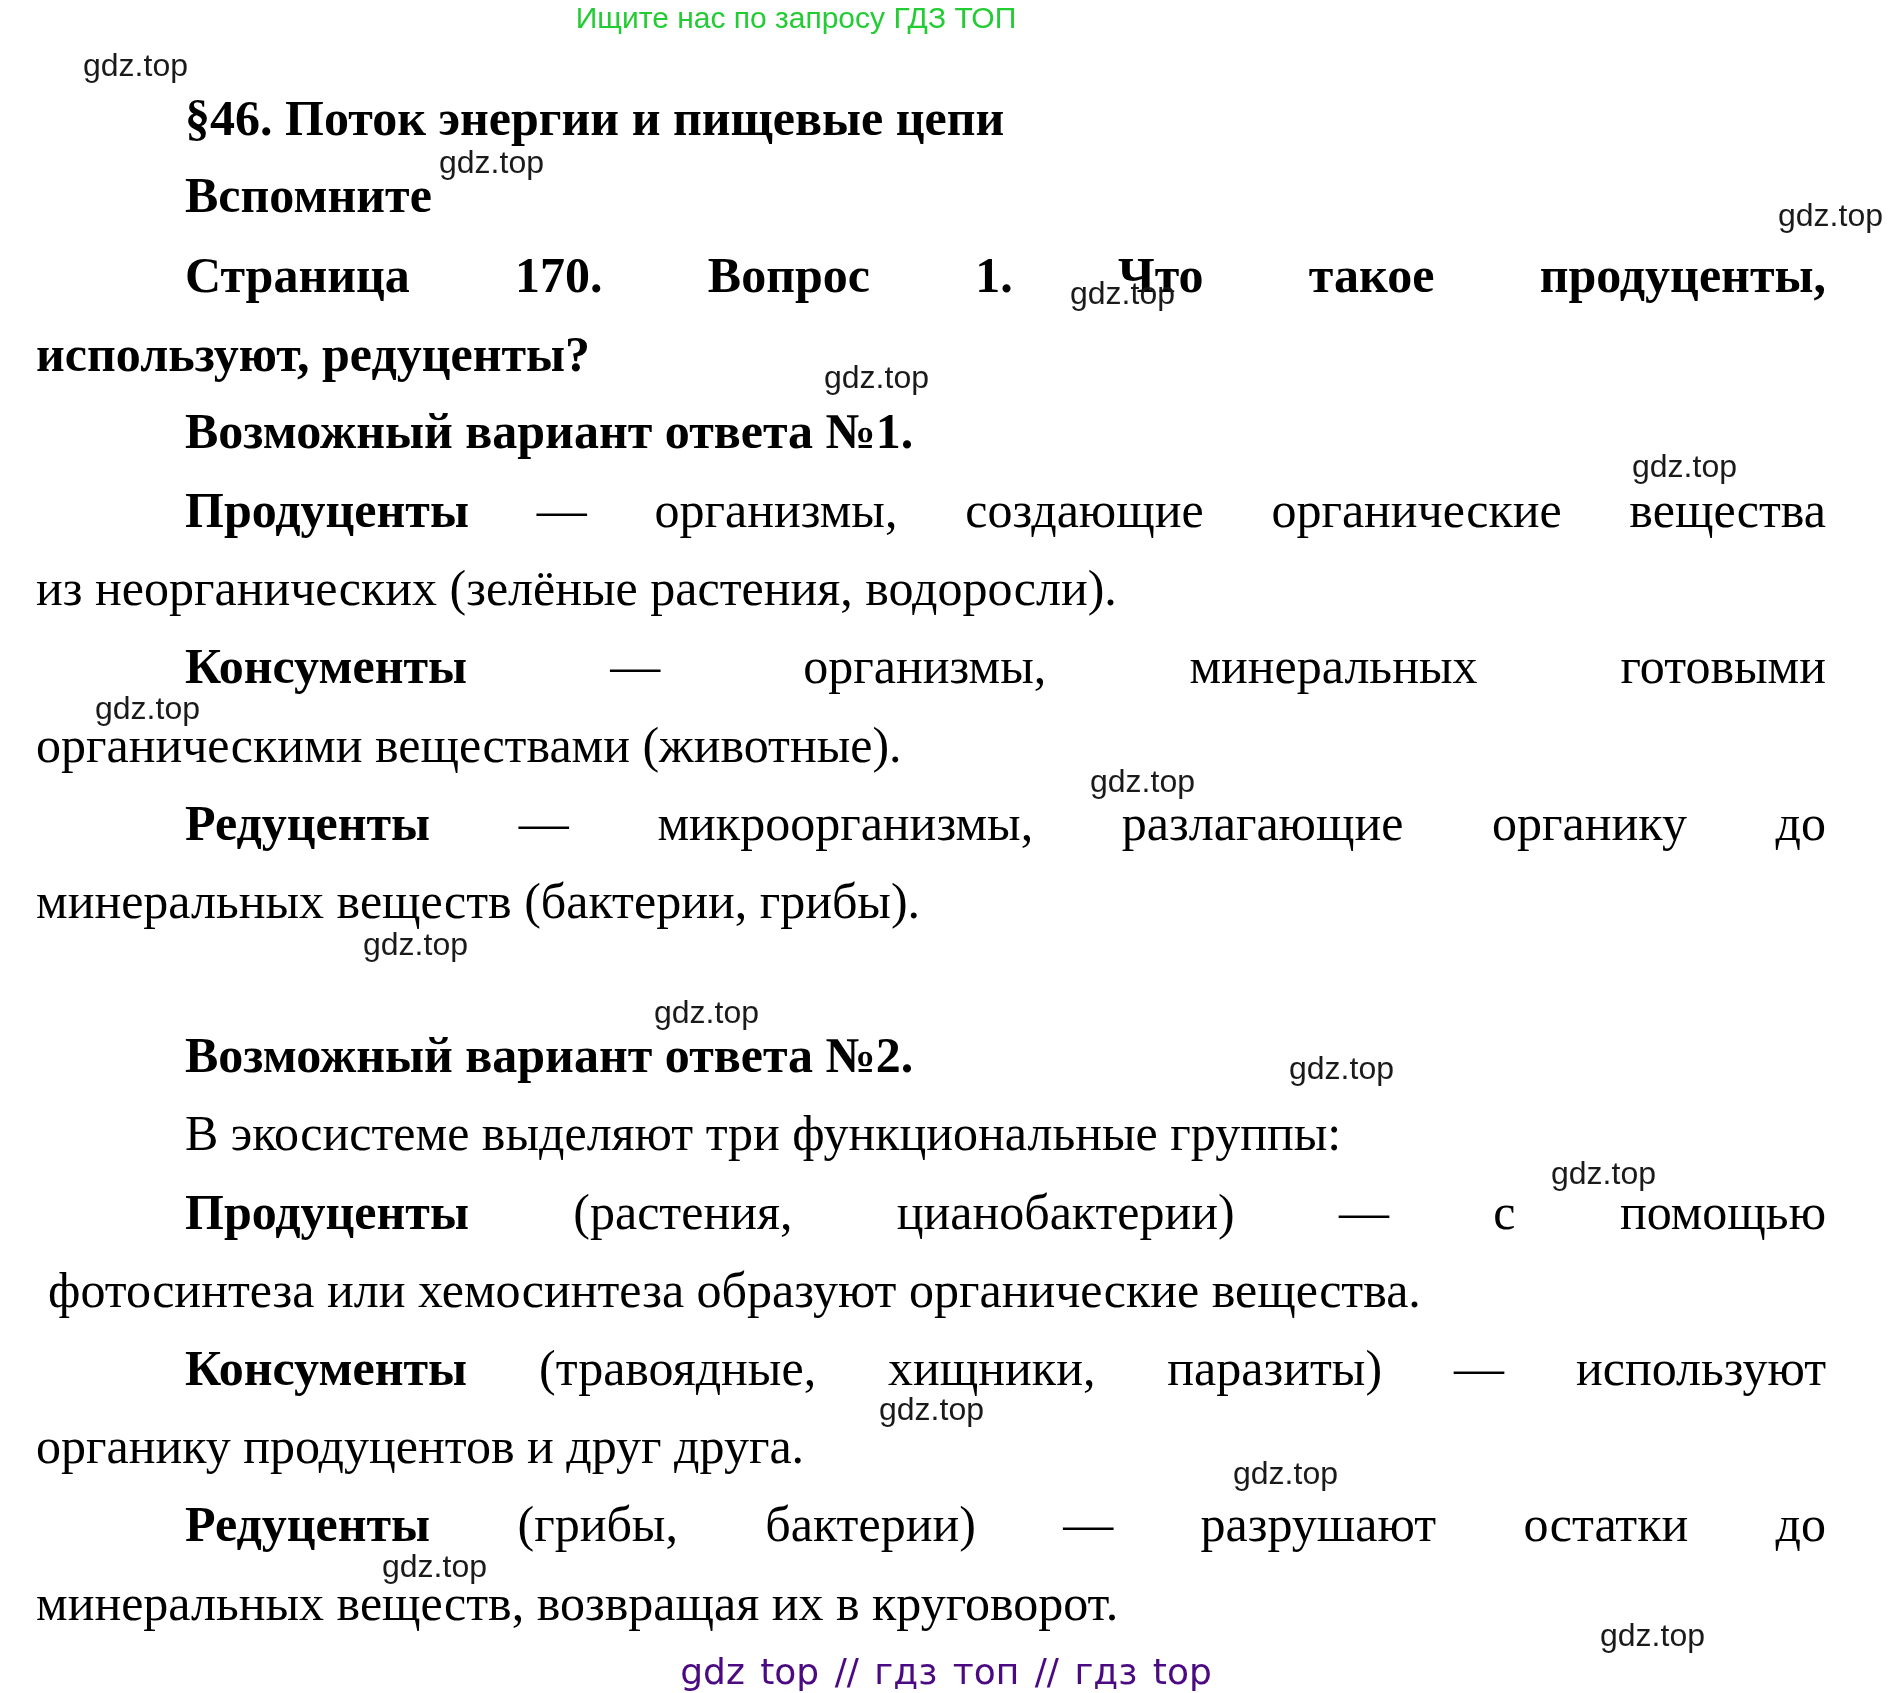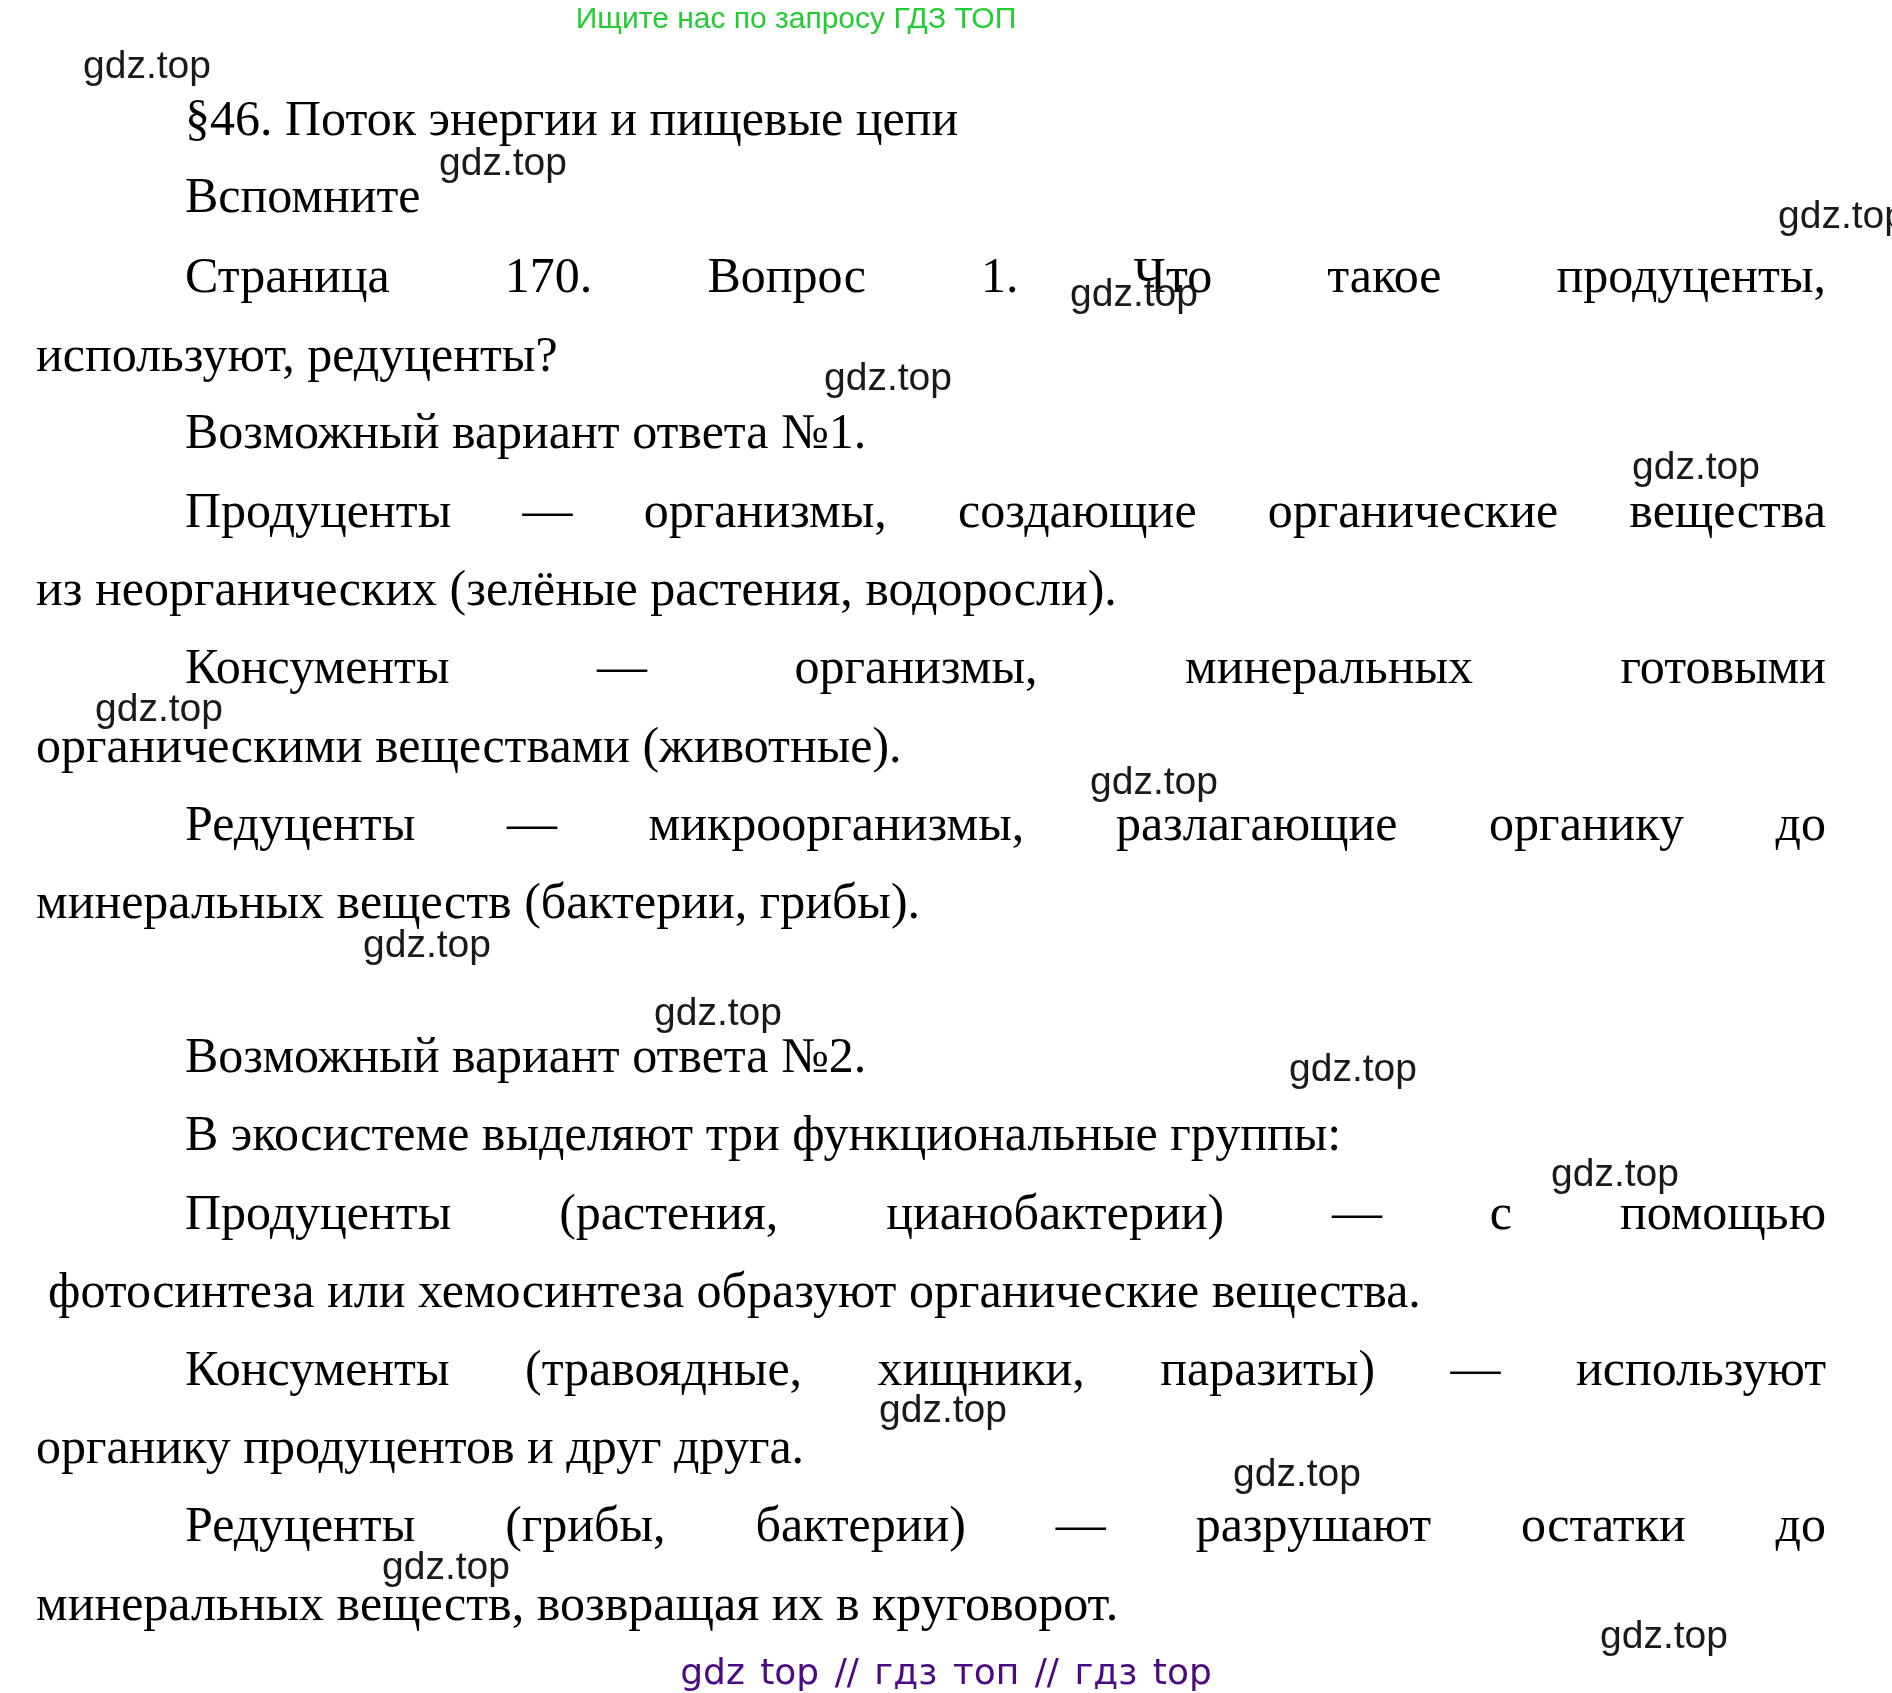--- a/index.html
+++ b/index.html
@@ -6,22 +6,22 @@
   body { width:1892px; height:1693px; position:relative; overflow:hidden; }
   .banner { position:absolute; left:0; width:1592px; top:0; text-align:center;
     font-family:"Liberation Sans", sans-serif; font-size:30px; color:#22cc33; line-height:36px; }
   .footer { position:absolute; left:0; width:1892px; top:1652px; text-align:center;
     font-family:"DejaVu Sans", sans-serif; font-size:36px; color:#4b0a82; line-height:40px; word-spacing:4px; }
   .line { position:absolute; font-family:"Liberation Serif", serif; font-size:50px; color:#000;
     line-height:60px; white-space:nowrap; transform:scaleX(1.0); }
   .full { left:36px; width:1790px; text-align:justify; text-align-last:justify; }
   .ind { left:185px; }
   .ind.full { left:185px; width:1641px; }
-  .b { font-weight:normal; }
-  .wm { position:absolute; font-family:"Liberation Sans", sans-serif; font-size:39px; color:#1a1a1a; line-height:32px; }
+  .b { font-weight:bold; }
+  .wm { position:absolute; font-family:"Liberation Sans", sans-serif; font-size:32px; color:#1a1a1a; line-height:32px; }
 </style>
 </head>
 <body>
 
 <div class="banner">Ищите нас по запросу ГДЗ ТОП</div>
 
 <div class="line b ind" style="top:88px">§46. Поток энергии и пищевые цепи</div>
 <div class="line b ind" style="top:165px">Вспомните</div>
 
 <div class="line b ind full" style="top:245px">

